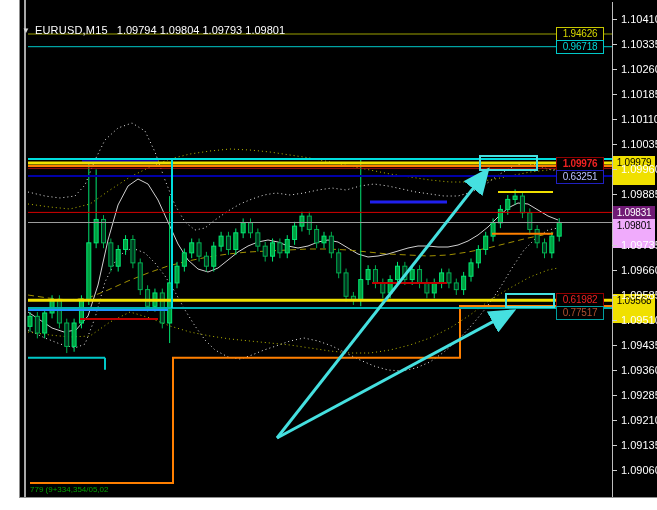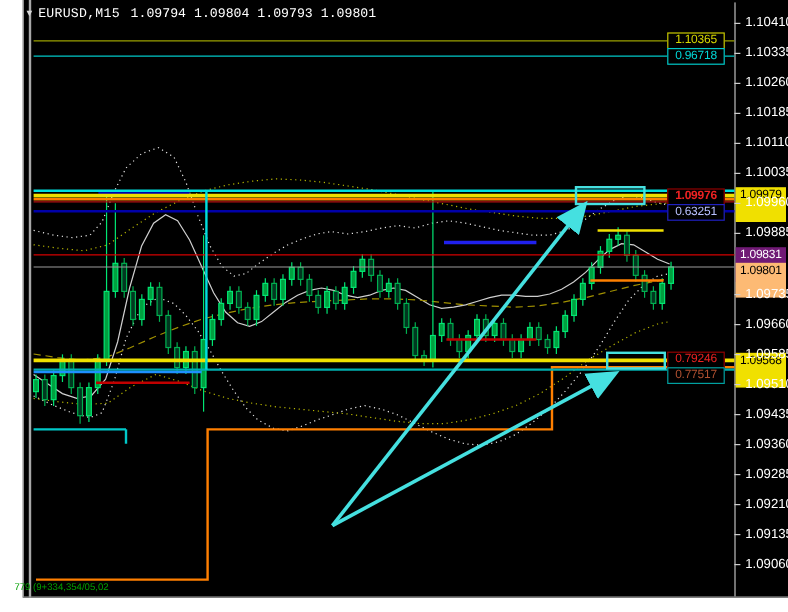--- a/index.html
+++ b/index.html
@@ -3,34 +3,34 @@
 <meta charset="utf-8">
 <style>
   html,body{margin:0;padding:0;}
   body{width:657px;height:510px;background:#ffffff;position:relative;overflow:hidden;
        font-family:"Liberation Sans", sans-serif;}
   #win{position:absolute;left:19px;top:0;width:638px;height:498px;background:#000;}
   .frameline{position:absolute;top:0;height:498px;width:1px;background:#8f8f8f;}
   #frame2{left:24px;width:2px;background:#a8a8a8;}
   #frame-bottom{position:absolute;left:19px;top:497px;width:638px;height:1px;background:#8f8f8f;}
   #axis-divider{position:absolute;left:612px;top:2px;width:1px;height:495px;background:#bdbdbd;}
-  #title-bar{position:absolute;left:22px;top:6px;height:16px;color:#ffffff;font-size:11px;
-             white-space:nowrap;z-index:30;font-family:Liberation Mono, monospace;}
+  #title-bar{position:absolute;left:22px;top:24px;height:16px;color:#ffffff;font-size:11px;
+             white-space:nowrap;z-index:30;}
   #title-bar .caret{font-size:8px;color:#d8d8d8;margin-right:5px;vertical-align:1px;cursor:pointer;}
   #title-bar .sym{letter-spacing:0.2px;}
   #title-bar .quotes{margin-left:9px;}
   #chart-svg{position:absolute;left:0;top:0;z-index:5;}
   #overlay,#axis{position:absolute;left:0;top:0;width:657px;height:510px;z-index:20;pointer-events:none;}
   .tick{position:absolute;left:621px;color:#ffffff;font-size:11px;height:12px;line-height:12px;}
   .tickdash{position:absolute;left:612px;width:5px;height:1px;background:#cfcfcf;}
   .badge{position:absolute;left:613px;width:42px;height:29px;font-size:10px;line-height:13px;
          text-align:center;letter-spacing:-0.2px;}
   .lblbox{position:absolute;left:556px;width:46px;height:12px;font-size:10px;line-height:12px;
           text-align:center;background:#000;letter-spacing:-0.2px;}
-  #corner-stats{position:absolute;left:12px;top:485px;color:#00a000;font-size:8px;z-index:21;}
+  #corner-stats{position:absolute;left:30px;top:485px;color:#00a000;font-size:8px;z-index:21;}
 </style>
 </head>
 <body>
 
 <div id="win"></div>
 <svg id="chart-svg" width="657" height="510">
     <polyline points="28,192 45,196 60,198 75,196 85,185 95,160 105,140 118,128 132,123 145,131 155,152 165,180 175,205 185,222 195,230 205,228 215,220 228,211 240,204 252,199 264,195 276,193 290,195 304,193 318,190 332,188 346,190 360,186 374,184 388,186 402,189 416,192 430,194 444,196 458,196 472,192 486,184 500,174 512,167 524,163 536,165 548,169 558,171" fill="none" stroke="#e6e6e6" stroke-width="1" stroke-dasharray="1,3"></polyline>
     <polyline points="28,330 45,338 60,344 75,348 85,344 95,318 105,282 118,256 132,248 145,253 155,263 165,276 175,292 185,310 195,326 205,340 215,350 228,357 240,359 252,355 264,350 276,346 290,341 304,338 318,341 332,346 346,353 360,360 374,366 388,370 402,371 416,368 430,362 444,352 458,340 472,325 486,308 500,288 512,268 524,250 536,238 548,230 558,228" fill="none" stroke="#e6e6e6" stroke-width="1" stroke-dasharray="1,3"></polyline>
     <polyline points="28,312 40,320 52,328 64,332 76,330 88,316 98,285 108,240 118,205 128,186 138,179 148,184 158,200 168,222 178,244 188,260 198,269 208,272 218,268 228,260 238,252 248,246 258,242 268,240 278,242 288,246 298,248 308,246 318,242 328,240 338,242 348,248 358,254 368,257 378,256 388,254 398,251 408,248 418,246 428,246 438,247 448,247 458,245 468,241 478,235 488,227 498,217 508,208 518,203 528,204 538,210 548,216 558,220" fill="none" stroke="#cfcfcf" stroke-width="1"></polyline>
     <polyline points="28,204 50,207 70,209 90,204 110,190 130,177 150,167 170,159 190,154 210,151 230,149 250,150 270,152 290,155 310,158 330,162 350,166 370,170 390,174 410,177 430,180 450,182 470,182 490,180 510,176 530,172 548,170 558,169" fill="none" stroke="#b8b800" stroke-width="1" stroke-dasharray="1,3"></polyline>
@@ -210,27 +210,27 @@
       <marker id="ah" orient="auto" markerWidth="9" markerHeight="8" refX="7" refY="4">
         <path d="M0,0 L9,4 L0,8 z" fill="#45e0e0"></path>
       </marker>
     </defs>
     <line x1="277" y1="438" x2="486" y2="172" stroke="#45e0e0" stroke-width="3" marker-end="url(#ah)"></line>
     <line x1="277" y1="438" x2="511" y2="312" stroke="#45e0e0" stroke-width="3" marker-end="url(#ah)"></line>
   </svg>
 <div id="overlay">
     <div class="badge" style="top: 156px; background: rgb(240, 224, 0); color: rgb(0, 0, 0);">1.09979</div>
     <div class="badge" style="top: 206px; background: #701a75; color: rgb(255, 255, 255);">1.09831</div>
-    <div class="badge" style="top: 219px; background: #fdba74; color: rgb(0, 0, 0);">1.09801</div>
+    <div class="badge" style="top: 219px; background: #f0abfc; color: rgb(0, 0, 0);">1.09801</div>
     <div class="badge" style="top: 294px; background: rgb(240, 224, 0); color: rgb(0, 0, 0);">1.09568</div>
-    <div class="lblbox" style="top: 27px; border: 1px solid rgb(200, 200, 0); color: rgb(216, 216, 0);">1.10365</div>
+    <div class="lblbox" style="top: 27px; border: 1px solid rgb(200, 200, 0); color: rgb(216, 216, 0);">1.94626</div>
     <div class="lblbox" style="top: 40px; border: 1px solid rgb(0, 200, 200); color: rgb(0, 216, 216);">0.96718</div>
     <div class="lblbox" style="top: 157px; border: 1px solid rgb(144, 0, 0); color: rgb(238, 34, 34); font-weight: bold;">1.09976</div>
     <div class="lblbox" style="top: 170px; border: 1px solid rgb(32, 32, 192); color: rgb(184, 192, 255);">0.63251</div>
-    <div class="lblbox" style="top: 293px; border: 1px solid rgb(144, 0, 0); color: rgb(238, 34, 34);">0.79246</div>
+    <div class="lblbox" style="top: 293px; border: 1px solid rgb(144, 0, 0); color: rgb(238, 34, 34);">0.61982</div>
     <div class="lblbox" style="top: 306px; border: 1px solid rgb(0, 160, 160); color: rgb(176, 80, 48);">0.77517</div>
   </div>
 <div id="axis">
     <div class="tickdash" style="top: 19px;"></div>
     <div class="tick" style="top: 13px;">1.10410</div>
     <div class="tickdash" style="top: 44px;"></div>
     <div class="tick" style="top: 38px;">1.10335</div>
     <div class="tickdash" style="top: 69px;"></div>
     <div class="tick" style="top: 63px;">1.10260</div>
     <div class="tickdash" style="top: 94px;"></div>

